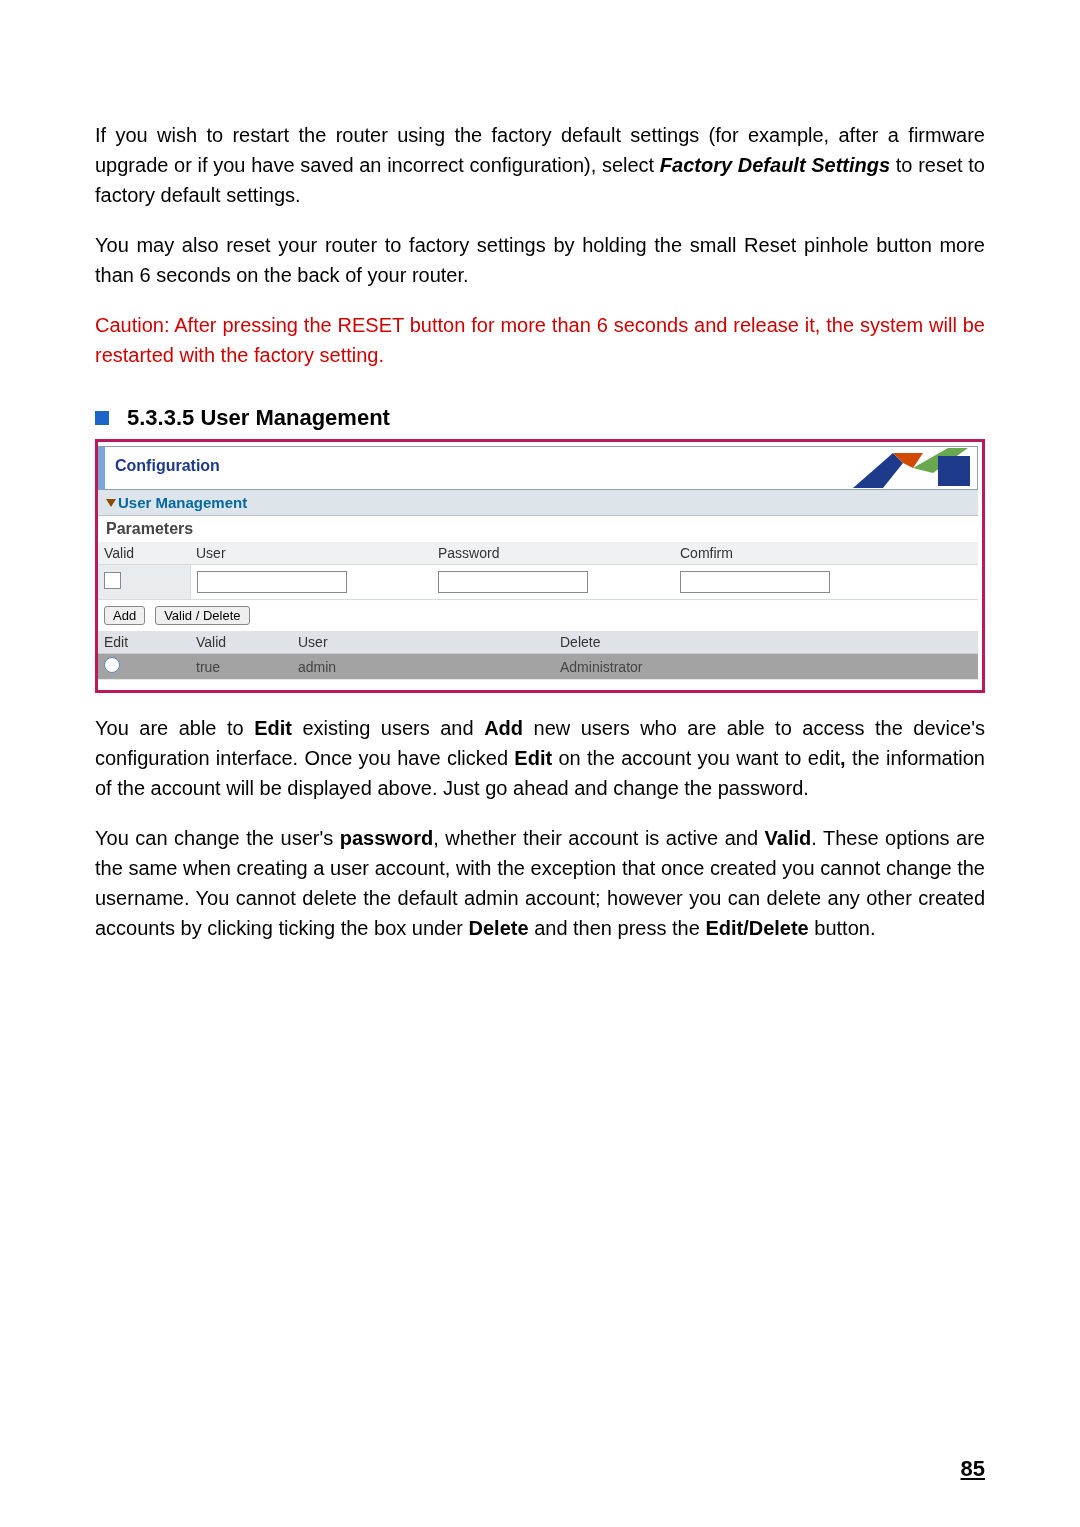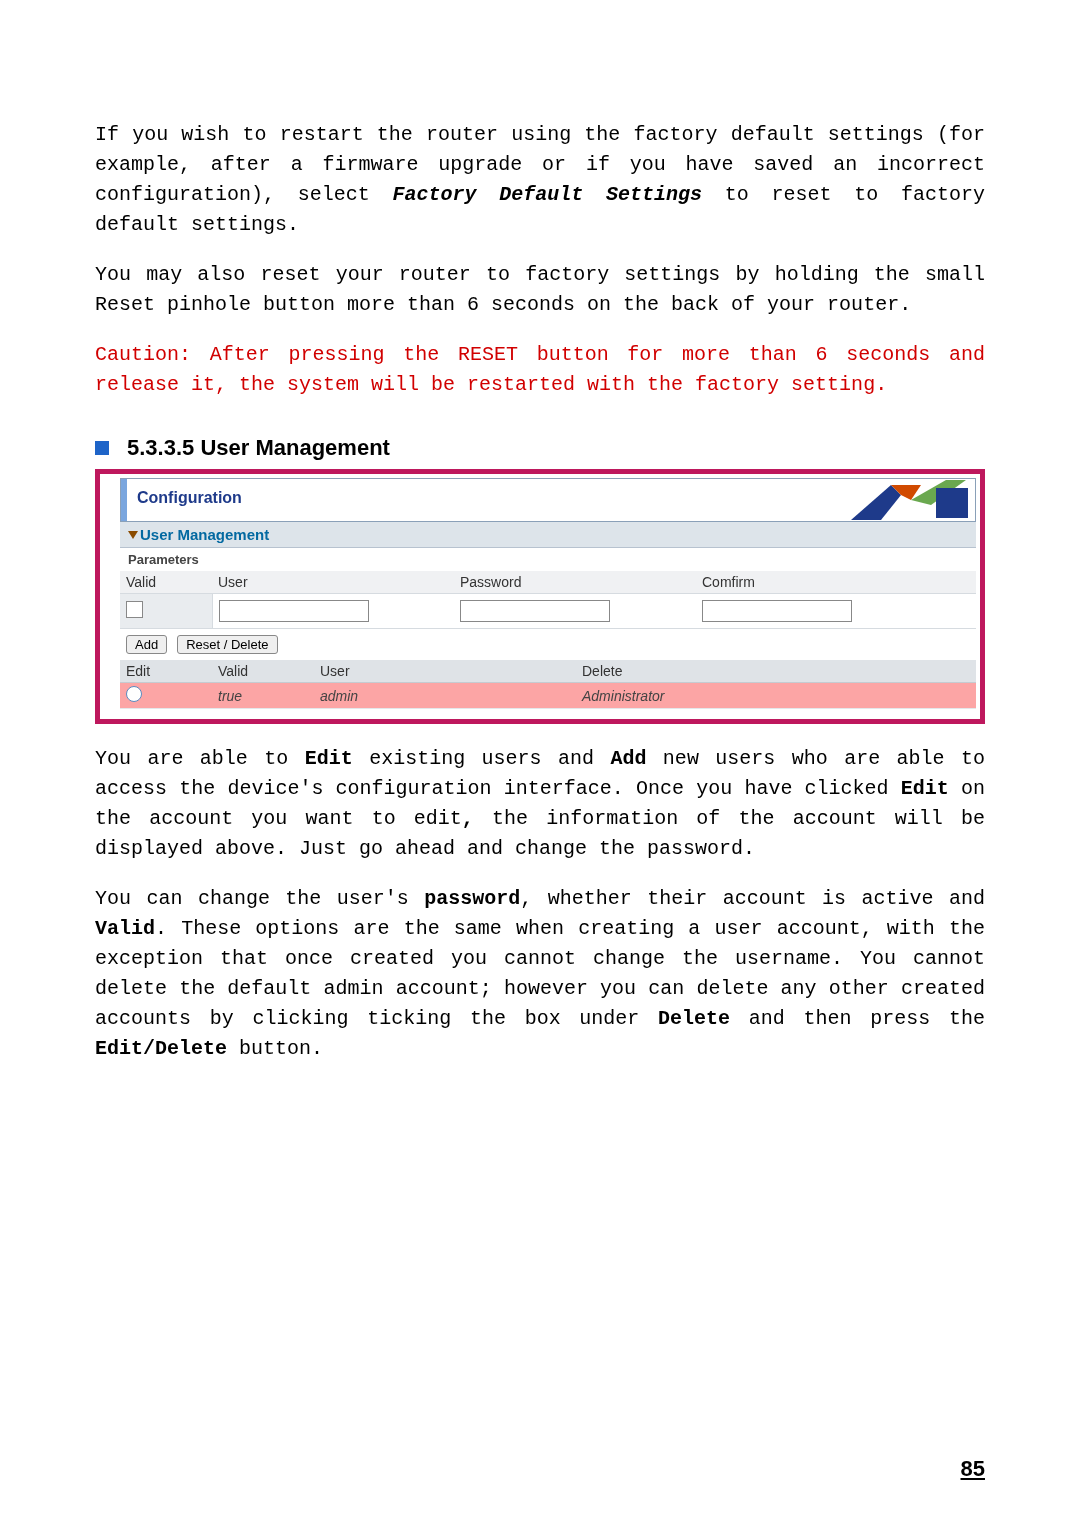--- a/index.html
+++ b/index.html
@@ -14,21 +14,20 @@
     min-height: 1527px;
     position: relative;
     box-sizing: border-box;
     padding: 100px 95px 60px 95px;
   }
   .body-text {
     font-size: 20px;
     line-height: 1.5;
     color: #000;
     text-align: justify;
-    font-family: Liberation Mono, monospace;
   }
   .body-text + .body-text { margin-top: 10px; }
   .caution { color: #d10000; }
   .bold { font-weight: bold; }
   .italic-bold { font-weight: bold; font-style: italic; }
 
   .section-header {
     display: flex;
     align-items: baseline;
     margin-top: 35px;
@@ -41,22 +40,22 @@
   }
   .section-header h2 {
     font-size: 22px;
     font-weight: bold;
     margin: 0;
     color: #000;
   }
 
   
   .panel-wrap {
-    border: 5px solid #be185d;
-    padding: 4px 4px 10px 20px;
+    border: 3px solid #be185d;
+    padding: 4px 4px 10px 0;
   }
   .config-header {
     display: flex;
     align-items: stretch;
     height: 42px;
     border: 1px solid #8aa0b8;
     background: #fff;
     position: relative;
   }
   .config-header .left-bar {
@@ -92,21 +91,21 @@
   .section-bar .tri {
     width: 0; height: 0;
     border-left: 5px solid transparent;
     border-right: 5px solid transparent;
     border-top: 8px solid #8a4b00;
     display: inline-block;
   }
   .params-label {
     font-weight: bold;
     color: #444;
-    font-size: 13px;
+    font-size: 16px;
     padding: 4px 8px;
   }
 
   .form-table {
     width: 100%;
     border-collapse: collapse;
     font-size: 14px;
     color: #333;
   }
   .form-table th {
@@ -155,23 +154,22 @@
   }
   .list-table th {
     text-align: left;
     font-weight: normal;
     background: #dfe3e7;
     border-bottom: 1px solid #c5cbd1;
     padding: 3px 6px;
   }
   .list-table td {
     padding: 3px 6px;
-    background: #fca5a5;
+    background: #a3a3a3;
     border-bottom: 1px solid #e4e7ea;
-    font-style: italic;
     color: #444;
   }
   .radio-dot {
     width: 14px; height: 14px;
     border: 1px solid #5b8bbf;
     border-radius: 50%;
     display: inline-block;
     background: #fff;
   }
   .checkbox-box {
@@ -253,21 +251,21 @@
         </td>
         <td>
           <input class="text-input" type="password" value="" style="">
         </td>
       </tr>
     </tbody>
       </table>
 
     <div class="btn-row">
       <button class="btn">Add</button>
-      <button class="btn">Reset / Delete</button>
+      <button class="btn">Valid / Delete</button>
     </div>
 
     <table class="list-table">
       <tbody>
           <tr>
         <th style="width:80px">Edit</th>
         <th style="width:90px">Valid</th>
         <th style="width:250px">User</th>
         <th>Delete</th>
       </tr>

